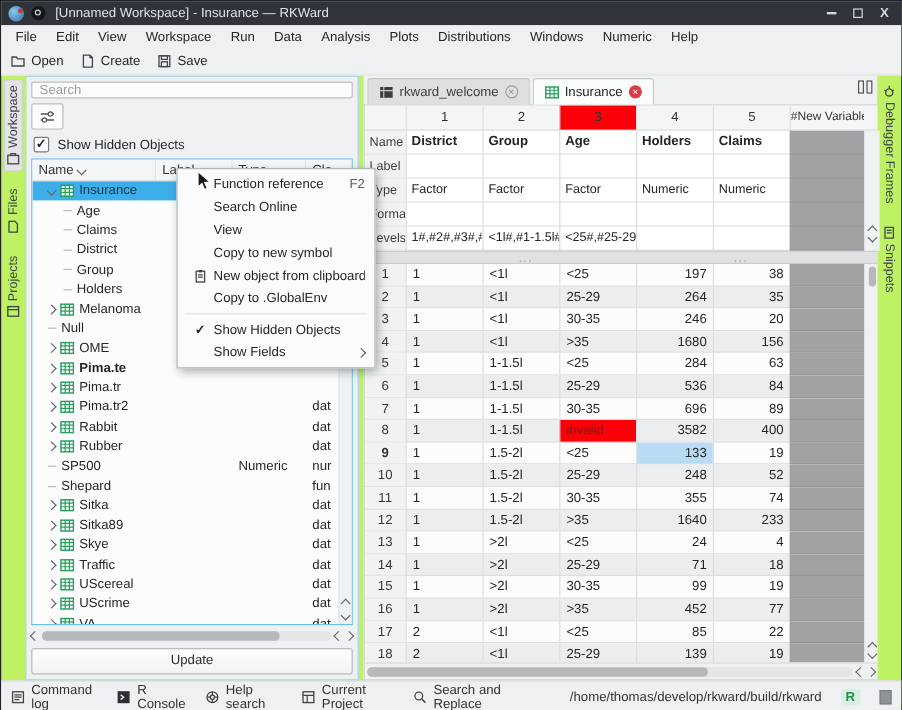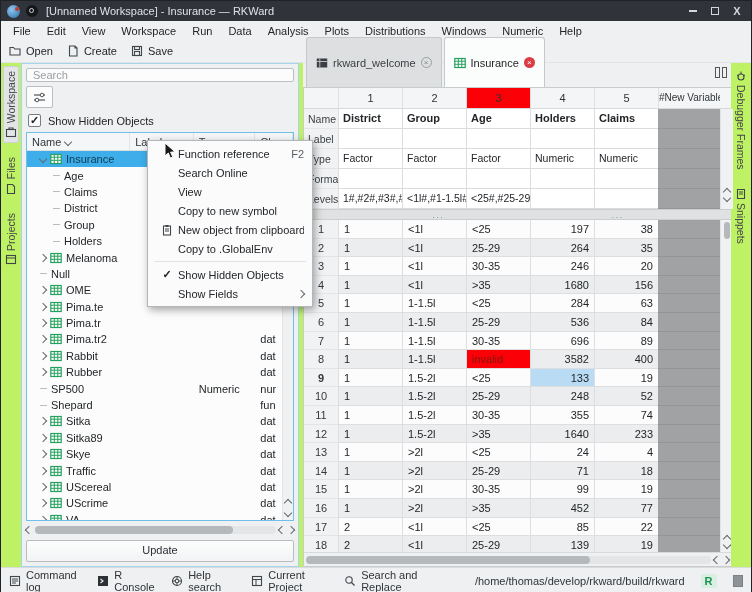--- a/index.html
+++ b/index.html
@@ -57,21 +57,21 @@
   .tree-vscroll{position:absolute;right:0;top:17px;bottom:0;width:10px;background:#f0f1f2;border-left:1px solid #e3e4e6;display:flex;flex-direction:column;align-items:center;}
   .vthumb{width:6px;border-radius:3px;background:#b6b9bb;}
   .hscroll-row{height:12px;display:flex;align-items:center;gap:3px;margin-top:3px;}
   .hs-track{flex:1;height:8px;border-radius:4px;background:#e4e5e6;position:relative;}
   .hs-thumb{position:absolute;left:0;top:0;height:8px;border-radius:4px;background:#b6b9bb;}
   .update-btn{height:20px;margin-top:4px;border:1px solid #b9bcbe;border-radius:2px;background:linear-gradient(#fdfdfd,#f2f3f4);text-align:center;line-height:18px;color:#2b2f33;}
   .vsplit{width:4px;}
   
   .right-panel{flex:1;display:flex;flex-direction:column;box-sizing:border-box;background:#eff0f1;min-width:0;}
   .tabbar{height:24px;display:flex;align-items:flex-end;padding-left:3px;position:relative;flex:0 0 auto;}
-  .tab{height:21px;display:flex;align-items:center;gap:5px;padding:14px 9px;border:1px solid #c6c9cb;border-bottom:none;border-radius:3px 3px 0 0;background:#dddfe0;color:#3a3f43;margin-right:2px;}
+  .tab{height:21px;display:flex;align-items:center;gap:5px;padding:0 9px;border:1px solid #c6c9cb;border-bottom:none;border-radius:3px 3px 0 0;background:#dddfe0;color:#3a3f43;margin-right:2px;}
   .tab.active{background:#fbfcfc;color:#232629;}
   .close-gray{width:11px;height:11px;border-radius:50%;border:1px solid #9aa0a3;color:#7d8編285;box-sizing:border-box;font-size:8px;line-height:9px;text-align:center;color:#82878a;}
   .close-red{width:11px;height:11px;border-radius:50%;background:#dc3c44;color:#fff;font-size:8px;line-height:11px;text-align:center;}
   .split-btn{position:absolute;right:4px;top:4px;display:flex;gap:2px;}
   .split-btn i{width:5px;height:11px;border:1px solid #50555a;box-sizing:border-box;display:block;}
   .table-wrap{flex:1;display:flex;flex-direction:column;background:#fcfcfc;border:1px solid #c9cccd;border-right:none;min-height:0;}
   .hdr-row{display:flex;height:20px;flex:0 0 auto;background:#f4f5f6;border-bottom:1px solid #d7d9da;}
   .hdr-corner{width:34px;flex:0 0 auto;}
   .hdr-cell{width:64px;flex:0 0 auto;box-sizing:border-box;text-align:center;line-height:20px;border-left:1px solid #dddfe0;color:#2f3438;overflow:hidden;white-space:nowrap;}
   .hdr-cell.red{background:#fb0006;}
@@ -330,21 +330,21 @@
                     <line x1="7.8" y1="1.5" x2="7.8" y2="10.5" stroke="#24a05c"></line>
                     <line x1="0.8" y1="7.3" x2="11.2" y2="7.3" stroke="#24a05c"></line>
                   </svg></span>
                 <span>OME</span>
               </span>
               <span class="t-col" style="width: 64px;"></span>
               <span class="t-col" style="width: 62px;"></span>
               <span class="t-col" style="width: 38px;"></span>
             </div>
             <div class="trow">
-              <span class="t-name" style="width: 104px; padding-left: 13px;">
+              <span class="t-name" style="width: 104px; padding-left: 13px; font-weight: bold;">
                 <span class="chev right small"></span>
                 <span class="mini-ic"><svg width="12" height="12" viewBox="0 0 12 12">
                     <rect x="0.8" y="1.5" width="10.4" height="9" fill="#fff" stroke="#24a05c" stroke-width="1.2"></rect>
                     <line x1="0.8" y1="4.2" x2="11.2" y2="4.2" stroke="#24a05c"></line>
                     <line x1="4.3" y1="1.5" x2="4.3" y2="10.5" stroke="#24a05c"></line>
                     <line x1="7.8" y1="1.5" x2="7.8" y2="10.5" stroke="#24a05c"></line>
                     <line x1="0.8" y1="7.3" x2="11.2" y2="7.3" stroke="#24a05c"></line>
                   </svg></span>
                 <span>Pima.te</span>
               </span>

